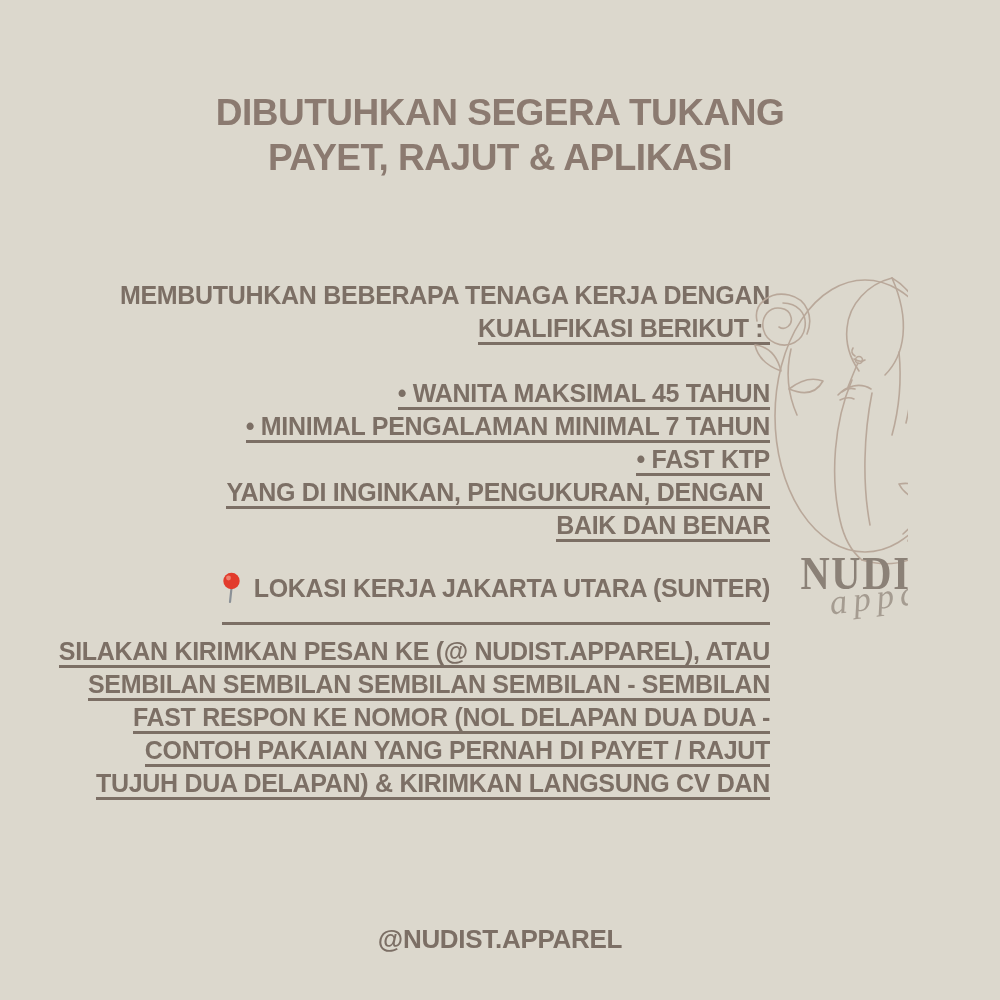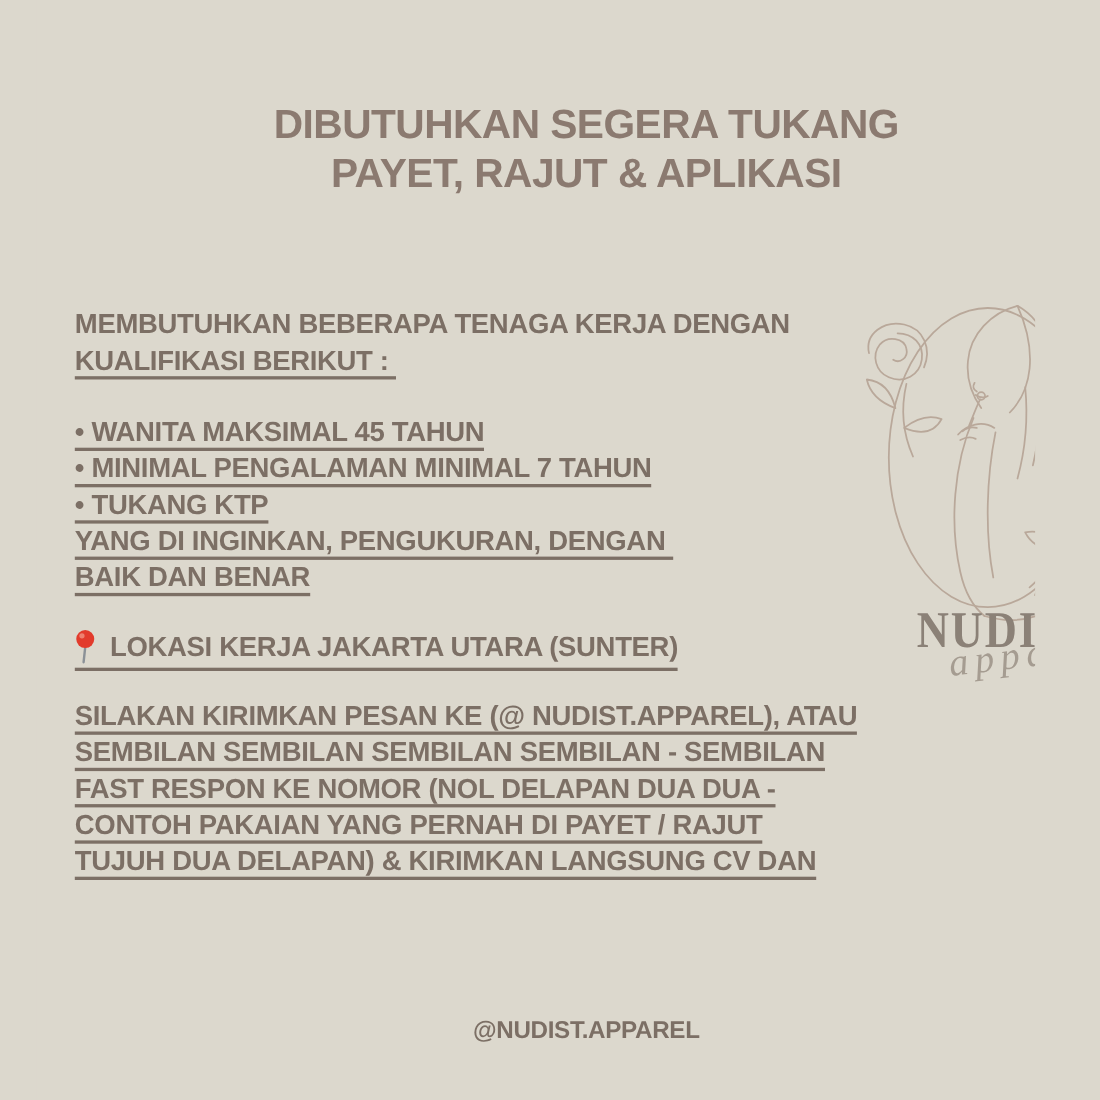--- a/index.html
+++ b/index.html
@@ -13,53 +13,54 @@
     --pin-stick:#8b9197;
   }
   *{margin:0;padding:0;box-sizing:border-box;}
   html,body{width:1000px;height:1000px;}
   body{
     font-family:"Liberation Sans",sans-serif;
     background:var(--background);
   }
   .poster{
     position:relative;width:908px;height:1000px;
-    background:var(--background);overflow:hidden;margin-left:33px;
+    background:var(--background);overflow:hidden;
   }
   .title{
     position:absolute;top:90px;left:0;width:1000px;
     text-align:center;color:var(--title-text);
     font-weight:bold;font-size:37px;line-height:1.22;
     letter-spacing:-0.5px;
   }
   .title span{display:block;}
   .content{
     position:absolute;left:35px;top:281px;width:735px;
     color:var(--body-text);font-weight:bold;font-size:25px;
     letter-spacing:-0.3px;
+    text-align:right;
   }
   .row{height:33px;}
   .tline{
     display:inline-block;white-space:pre;line-height:28px;
     vertical-align:top;
   }
   .u .tline{border-bottom:3px solid currentColor;}
   .spacer-sm{height:32px;}
   .spacer-md{height:28px;}
   .spacer-lg{height:32px;}
   .loc-line{
     display:inline-flex;align-items:center;gap:13px;
     line-height:30px;border-bottom:3px solid currentColor;
-    padding-bottom:3px;
+    padding-bottom:18px;
   }
   .pin-icon{display:inline-block;width:19px;height:32px;flex:0 0 auto;}
   .footer{
     position:absolute;top:924px;left:0;width:1000px;
     text-align:center;color:var(--body-text);
-    font-weight:bold;font-size:22px;letter-spacing:-0.3px;
+    font-weight:bold;font-size:26px;letter-spacing:-0.3px;
   }
   .logo{
     position:absolute;left:742px;top:262px;width:252px;height:400px;
   }
   .logo-art{position:absolute;left:0;top:0;width:252px;height:308px;}
   .logo-art path,.logo-art ellipse,.logo-art circle{
     fill:none;stroke:var(--illustration-line);
     stroke-width:1.6;stroke-linecap:round;stroke-linejoin:round;
   }
   .wordmark{
@@ -99,21 +100,21 @@
 
     <div class="spacer-sm"></div>
 
     <div class="row u">
       <span class="tline">• WANITA MAKSIMAL 45 TAHUN</span>
     </div>
     <div class="row u">
       <span class="tline">• MINIMAL PENGALAMAN MINIMAL 7 TAHUN</span>
     </div>
     <div class="row u">
-      <span class="tline">• TUKANG KTP</span>
+      <span class="tline">• FAST KTP</span>
     </div>
     <div class="row u">
       <span class="tline">YANG DI INGINKAN, PENGUKURAN, DENGAN </span>
     </div>
     <div class="row u">
       <span class="tline">BAIK DAN BENAR</span>
     </div>
 
     <div class="spacer-md"></div>
 

